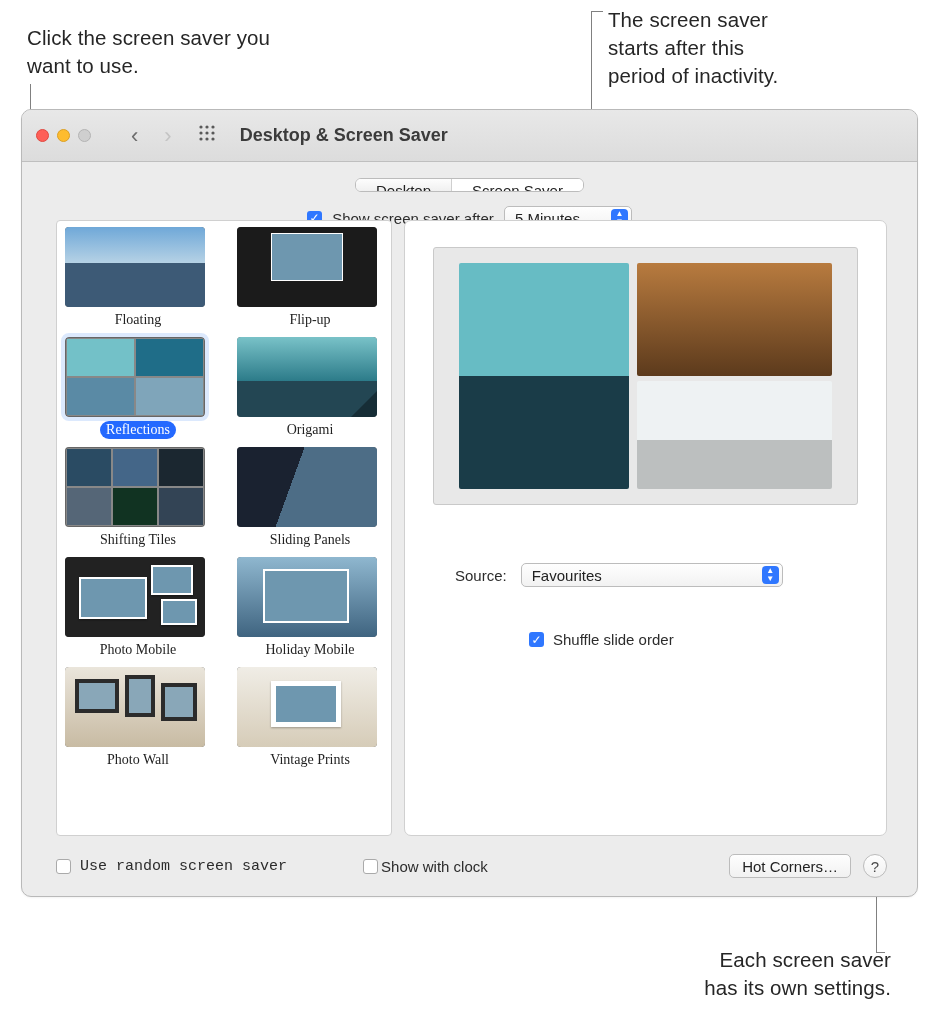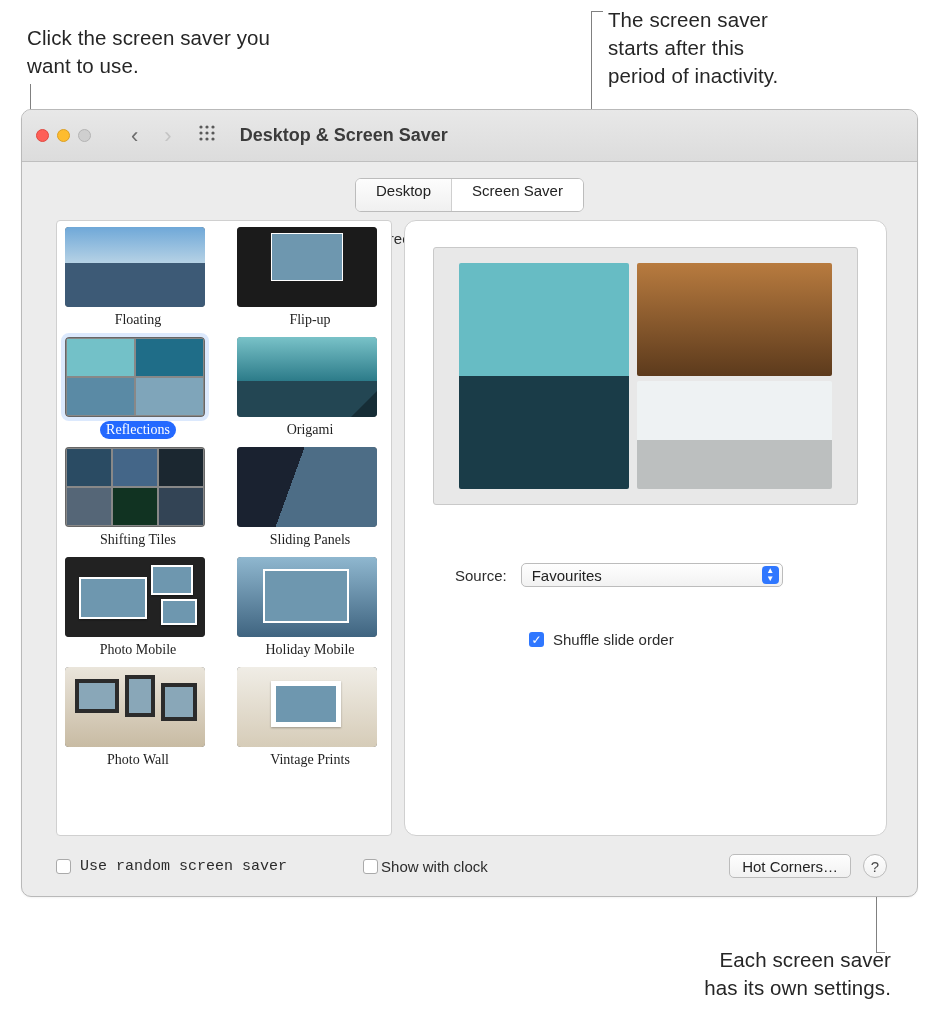--- a/index.html
+++ b/index.html
@@ -73,21 +73,21 @@
     background:#fff; border:1px solid #cdcdcd; border-radius:5px;
     display:flex; align-items:center; padding:0 8px;
     color:#9a9a9a; font-size:15px;
   }
   .searchbox .mag { margin-right:6px; font-size:14px; color:#8e8e8e; }
 
   
   .tabs {
     display:flex; justify-content:center; margin-top:16px;
   }
-  .segmented { display:flex; border:1px solid #bcbcbc; border-radius:6px; overflow:hidden; background:#fff; height:34px; }
+  .segmented { display:flex; border:1px solid #bcbcbc; border-radius:6px; overflow:hidden; background:#fff; height:14px; }
   .segmented .seg {
     padding:0 20px; font-size:15px; line-height:24px; background:linear-gradient(#fdfdfd,#f0f0f0); border-right:1px solid #cfcfcf; color:#222;
   }
   .segmented .seg:last-child { border-right:none; }
   .segmented .seg.active { background:#fff; }
 
   .row-after {
     display:flex; justify-content:center; align-items:center; gap:10px;
     margin-top:14px;
   }
@@ -152,21 +152,21 @@
   .thumb .photom .ph { position:absolute; background:#6e97af; border:2px solid #fff; box-shadow:0 1px 2px rgba(0,0,0,0.4);}
   .thumb .holiday { position:absolute; inset:0; background:linear-gradient(#8fb7cf,#3f6480);}
   .thumb .holiday .ph { position:absolute; background:#6e97af; border:2px solid #fff;}
   .thumb .wall { position:absolute; inset:0; background:linear-gradient(#eae5db,#c8bba3); }
   .thumb .wall .frame { position:absolute; border:4px solid #2b2b2b; background:#89a7b8;}
   .thumb .vintage { position:absolute; inset:0; background:linear-gradient(#f0ede6,#d6ccb8);}
   .thumb .vintage .vf { position:absolute; border:5px solid #fff; background:#6e97af; box-shadow:0 1px 2px rgba(0,0,0,0.3);}
 
   .preview-pane {
     flex:1; height:100%;
-    background:#fff; border:1px solid #d0d0d0; border-radius:12px;
+    background:#fff; border:1px solid #d0d0d0; border-radius:7px;
     position:relative;
     padding:18px;
   }
   .preview {
     margin:8px 10px 0 10px;
     height:258px;
     background:#e8e8e8;
     border:1px solid #c9c9c9;
     border-radius:3px;
     position:relative; overflow:hidden;

